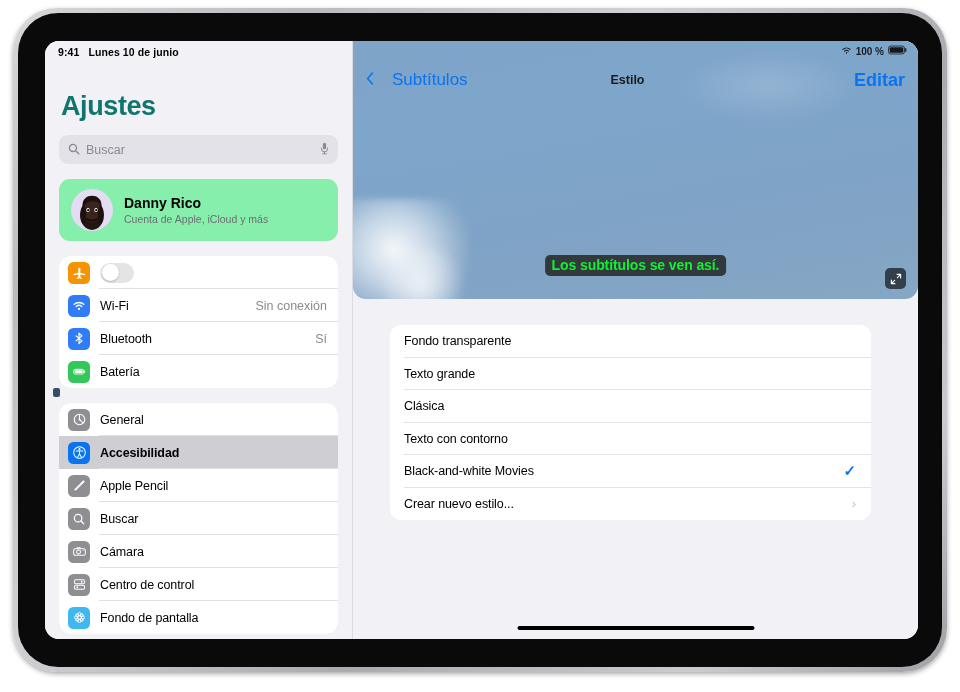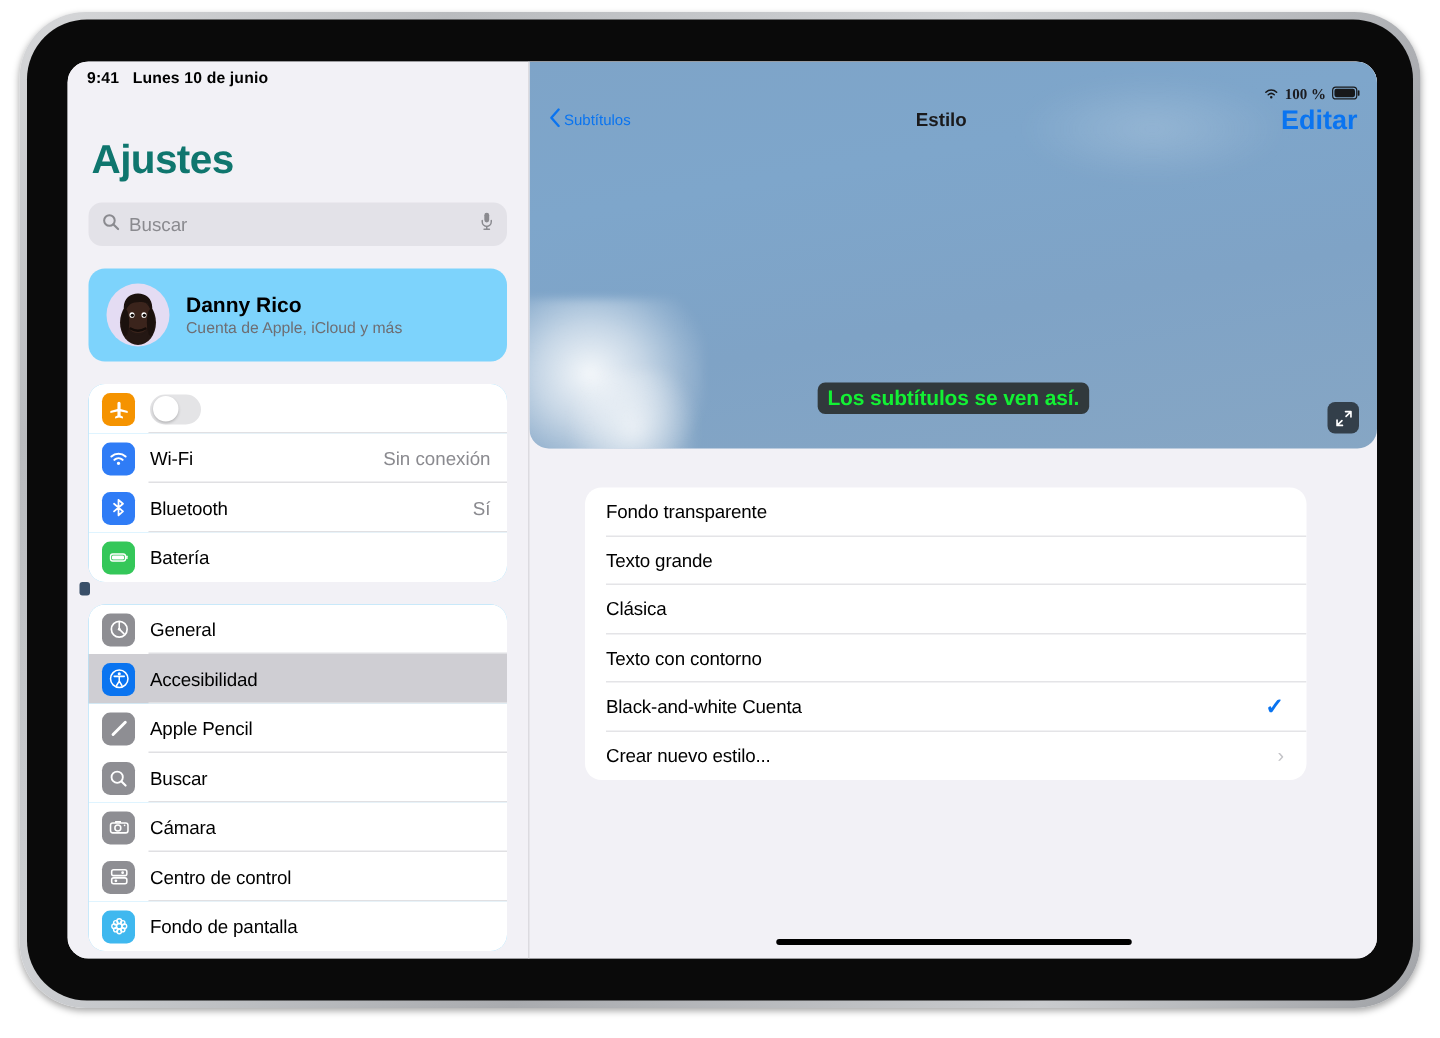--- a/index.html
+++ b/index.html
@@ -66,21 +66,21 @@
   .searchbar {
     height:29px; border-radius:9px;
     background:#e3e2e8;
     display:flex; align-items:center;
     padding:0 8px 0 9px;
     gap:6px;
   }
   .searchbar .ph { font-size:12.5px; color:#8a8a8f; flex:1; }
   .card {
     margin:15px 14px 0 14px;
-    background:#7dd3fc;
+    background:#86efac;
     border-radius:11px;
     overflow:hidden;
   }
   .profile { display:flex; align-items:center; gap:11px; padding:10px 12px; }
   .avatar {
     width:42px; height:42px; border-radius:50%;
     background:#e4dcf3;
     flex:0 0 42px;
     position:relative; overflow:hidden;
   }
@@ -88,21 +88,21 @@
   .pname { font-size:14px; font-weight:bold; color:#000; line-height:1.3; }
   .psub  { font-size:10.5px; color:#6e6e73; line-height:1.4; }
 
   .row {
     display:flex; align-items:center;
     height:33px;
     padding-left:9px; padding-right:11px;
     position:relative;
     background:#fff;
   }
-  .row.sel { background:#cfced3; }
+  .row.sel { background:#cfced3;font-weight:bold; }
   .row .sep {
     position:absolute; left:40px; right:0; bottom:0; height:1px;
     background:#e0e0e3;
   }
   .row:last-child .sep { display:none; }
   .ricon {
     width:22px; height:22px; border-radius:5.5px;
     flex:0 0 22px; margin-right:10px;
     display:flex; align-items:center; justify-content:center;
   }
@@ -146,33 +146,33 @@
     background:radial-gradient(ellipse at 50% 45%, rgba(255,255,255,.75) 0%, rgba(255,255,255,.3) 45%, rgba(255,255,255,0) 72%);
     filter:blur(4px);
   }
   .wisp {
     position:absolute; right:60px; top:10px;
     width:180px; height:70px;
     background:radial-gradient(ellipse at 50% 50%, rgba(255,255,255,.18) 0%, rgba(255,255,255,0) 70%);
     filter:blur(6px);
   }
   .vid-status {
-    position:absolute; right:11px; top:16px;
+    position:absolute; right:11px; top:4px;
     display:flex; align-items:center; gap:4px;
-    font-size:10px; font-weight:bold; color:#1b1b1f;font-family:Liberation Serif, serif;
+    font-size:10px; font-weight:bold; color:#1b1b1f;
   }
   .navbar {
     position:absolute; left:0; right:0; top:24px;
     height:30px;
     display:flex; align-items:center;
     padding:0 13px;
   }
   .nav-back {
-    display:flex; align-items:center; gap:2px;
-    font-size:10px; color:#0a74f0;
+    display:flex; align-items:center; gap:18px;
+    font-size:17px; color:#0a74f0;
   }
   .nav-title {
     position:absolute; left:0; right:16px; text-align:center;
     font-size:12.5px; font-weight:bold; color:#1a1a1c;
     pointer-events:none;
   }
   .nav-edit {
     margin-left:auto; font-size:18px; color:#0a74f0; z-index:2;font-weight:bold;
   }
   .caption {
@@ -484,21 +484,21 @@
           </div>
           <div class="opt">
             <span class="opt-label">Clásica</span>
             <div class="sep"></div>
           </div>
           <div class="opt">
             <span class="opt-label">Texto con contorno</span>
             <div class="sep"></div>
           </div>
           <div class="opt">
-            <span class="opt-label">Black-and-white Cuenta</span>
+            <span class="opt-label">Black-and-white Movies</span>
             <span class="check">✓</span>
             <div class="sep"></div>
           </div>
           <div class="opt">
             <span class="opt-label">Crear nuevo estilo...</span>
             <span class="chev-g">›</span>
 
           </div>
         </div>
 

